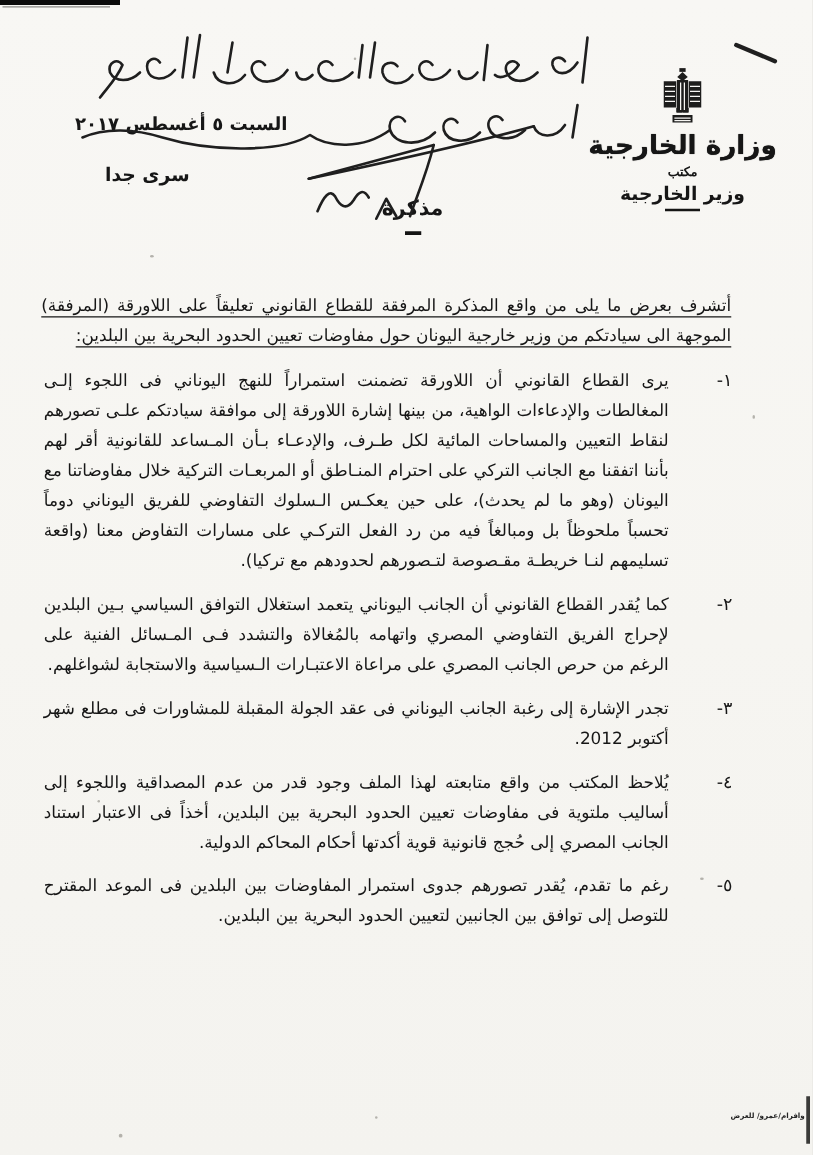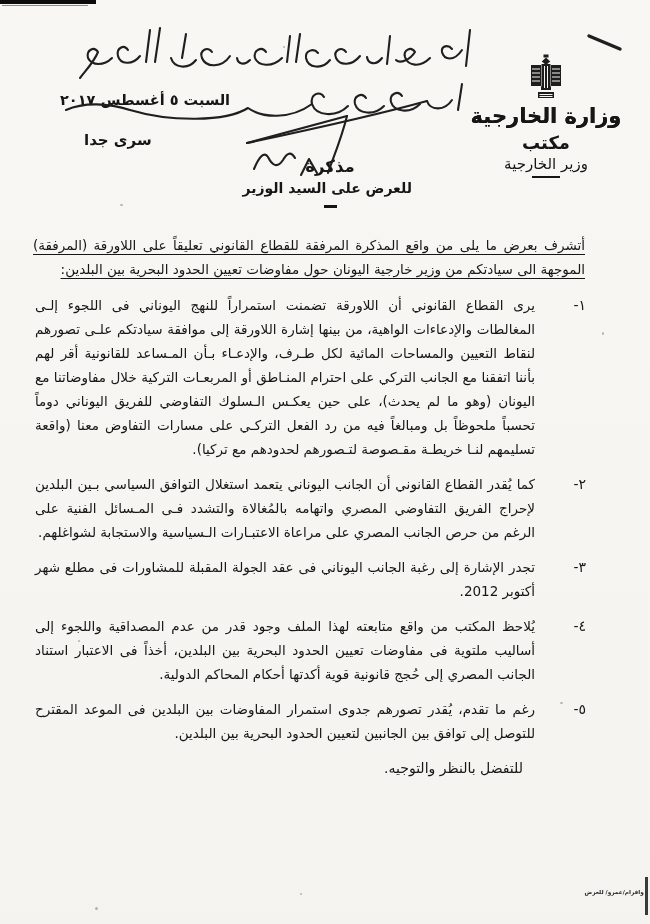--- a/index.html
+++ b/index.html
@@ -10,22 +10,22 @@
     color:#161616;direction:rtl;
   }
   .ann-svg{position:absolute;left:0;top:0;pointer-events:none;}
   .topbar{position:absolute;left:0;top:0;width:96px;height:4px;background:#0c0c0c;}
   .topbar2{position:absolute;left:2px;top:5px;width:86px;height:1px;background:#8a8a86;}
 
   .letterhead{position:absolute;top:54px;left:468px;width:156px;text-align:center;}
   .emblem{display:block;margin:0 auto;}
   .ministry{font-size:21px;font-weight:bold;letter-spacing:-1px;margin-top:3px;
             text-shadow:0 0 .6px #000;white-space:nowrap;}
-  .office1{font-size:18px;font-weight:bold;margin-top:4px;}
-  .office2{font-size:15px;font-weight:normal;margin-top:2px;white-space:nowrap;}
+  .office1{font-size:10px;font-weight:bold;margin-top:4px;font-family:Liberation Serif, serif;}
+  .office2{font-size:15px;font-weight:bold;margin-top:2px;white-space:nowrap;}
   .office-underline{width:28px;height:2px;background:#151515;margin:3px auto 0;}
 
   .dateline{position:absolute;top:92px;left:46px;width:198px;text-align:center;
             font-size:14.5px;font-weight:bold;white-space:nowrap;}
   .secret{position:absolute;top:131px;left:84px;font-size:15px;font-weight:bold;
           text-underline-offset:3px;}
 
   .memo-title{position:absolute;top:157px;left:248px;width:164px;text-align:center;}
   .memo-title .t1{font-size:16.5px;font-weight:bold;}
   .memo-title .t2{font-size:14px;font-weight:bold;margin-top:4px;white-space:nowrap;}
@@ -83,21 +83,20 @@
     <div class="office1">مكتب</div>
     <div class="office2">وزير الخارجية</div>
     <div class="office-underline"></div>
   </div>
 
   <div class="dateline">السبت ٥ أغسطس ٢٠١٧</div>
   <div class="secret">سرى جدا</div>
 
   <div class="memo-title">
     <div class="t1">مذكرة</div>
-    <div class="t2">للعرض على السيد الوزير</div>
     <div class="dash"></div>
   </div>
 
   <svg class="ann-svg" width="650" height="924" viewBox="0 0 650 924" aria-hidden="true">
     <g stroke="#1f1f1f" stroke-width="2.1" fill="none" stroke-linecap="round" stroke-linejoin="round">
       <g>
         <path d="M589 36 L620 49" stroke-width="3.4"></path>
       </g>
       <g>
         <path d="M470 30 L466 66"></path>
@@ -154,18 +153,17 @@
     </div>
     <div class="item">
       <span class="num">٤-</span>
       <div class="txt">يُلاحظ المكتب من واقع متابعته لهذا الملف وجود قدر من عدم المصداقية واللجوء إلى أساليب ملتوية فى مفاوضات تعيين الحدود البحرية بين البلدين، أخذاً فى الاعتبار استناد الجانب المصري إلى حُجج قانونية قوية أكدتها أحكام المحاكم الدولية.</div>
     </div>
     <div class="item">
       <span class="num">٥-</span>
       <div class="txt">رغم ما تقدم، يُقدر تصورهم جدوى استمرار المفاوضات بين البلدين فى الموعد المقترح للتوصل إلى توافق بين الجانبين لتعيين الحدود البحرية بين البلدين.</div>
     </div>
 
-    <div class="closing-request">للتفضل بالنظر والتوجيه.</div>
 
   </div>
 
   <div class="footer-ref">وافرام/عمرو/ للعرض</div>
 </div>
 
 </body></html>

